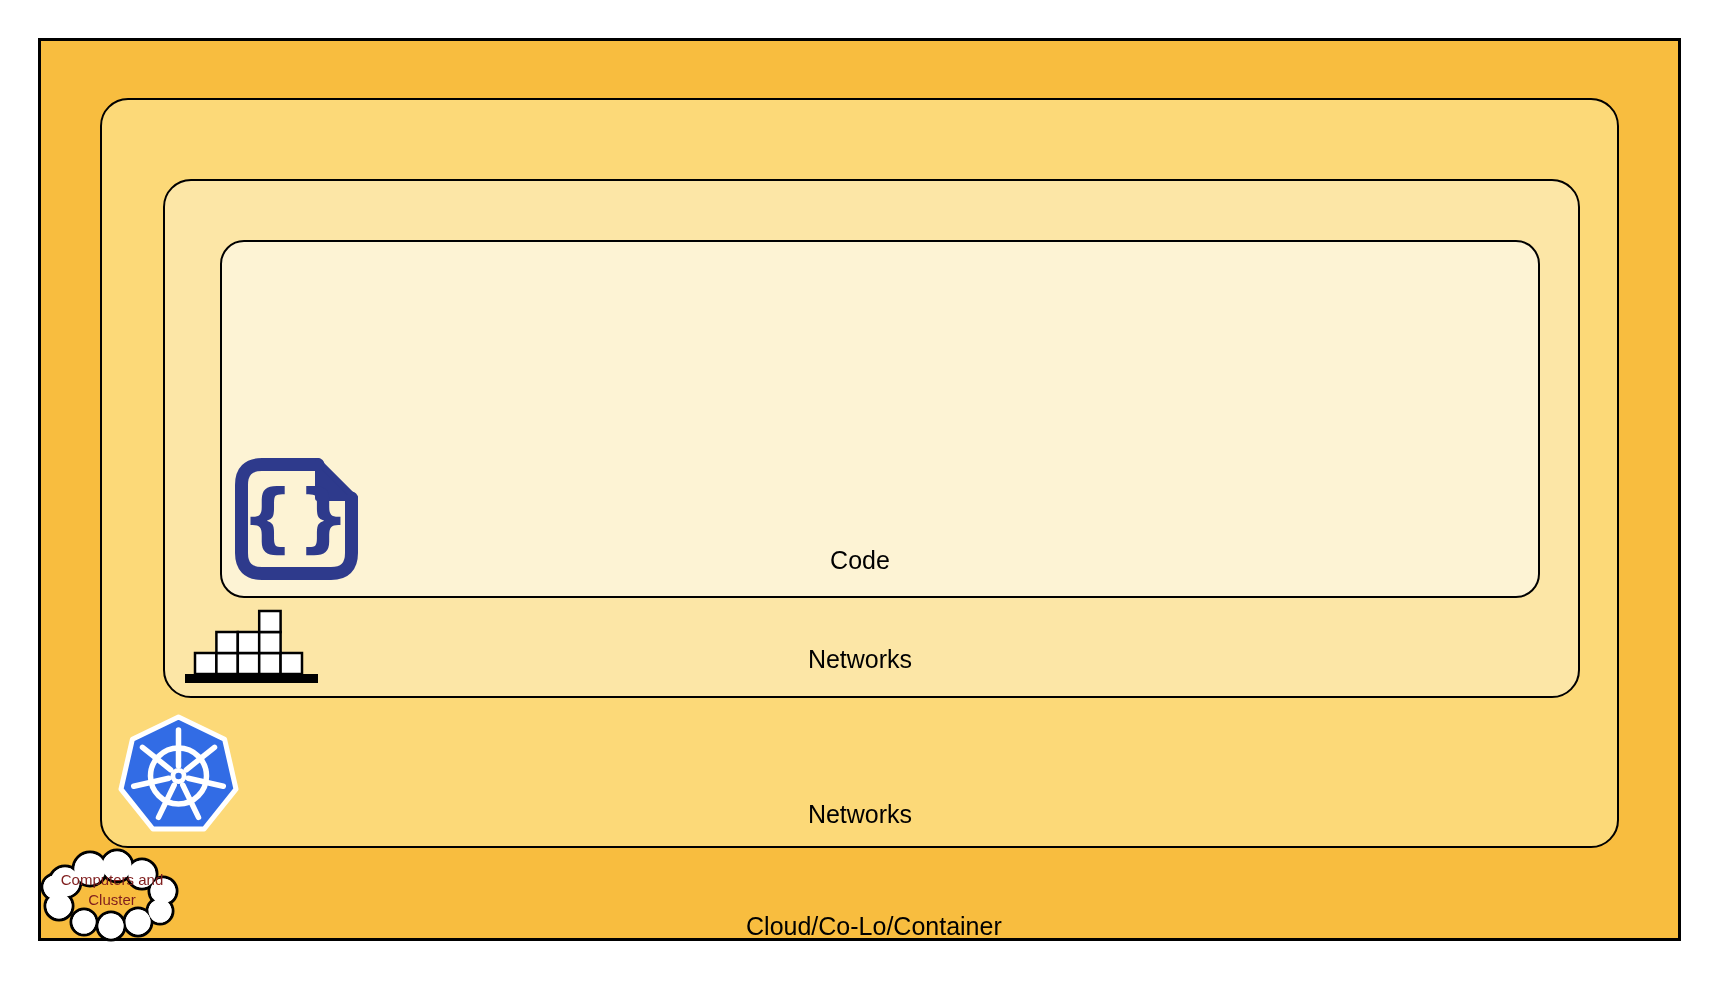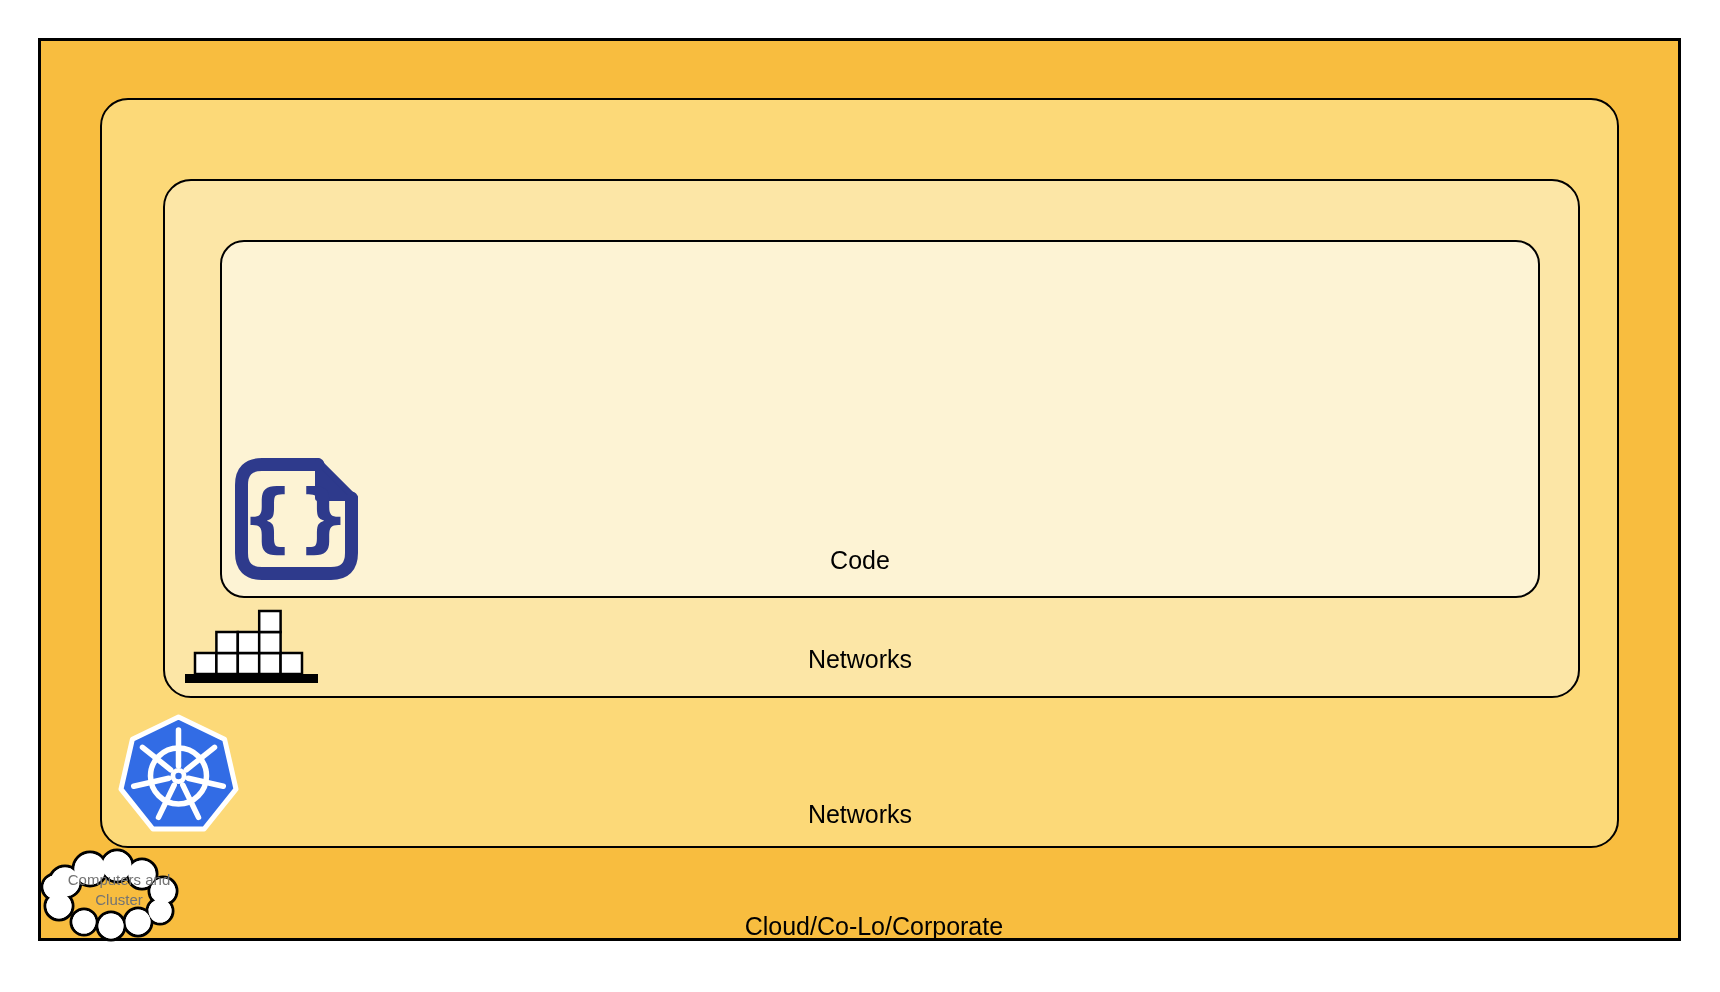--- a/index.html
+++ b/index.html
@@ -45,42 +45,41 @@
   .icon-code      { left: 235px; top: 458px; width: 123px; height: 122px; }
   .icon-container { left: 185px; top: 609px; width: 133px; height: 74px; }
   .icon-k8s       { left: 117px; top: 710px; width: 123px; height: 130px; }
   .icon-cloud     { left: 38px;  top: 848px; width: 148px; height: 94px; }
   .cloud-text {
     position: absolute;
     left: 38px; top: 870px; width: 148px;
     text-align: center;
     font-size: 15px;
     line-height: 20px;
-    color: #737373;
-    padding-left: 7px;
+    color: #7f1d1d;
   }
 </style>
 </head>
 <body>
 
 <div class="canvas">
 
   <div class="box box-datacenter" style="background-color: rgb(248, 189, 63);">
     <div class="box box-cluster" style="background-color: rgb(252, 217, 120);">
       <div class="box box-container" style="background-color: rgb(252, 230, 166);">
         <div class="box box-code" style="background-color: rgb(253, 243, 212);"></div>
       </div>
     </div>
   </div>
 
   <div class="layer-label label-code">Code</div>
   <div class="layer-label label-container">Networks</div>
   <div class="layer-label label-cluster">Networks</div>
   <div class="layer-label label-datacenter">
-    <span>Cloud/Co-Lo/Corporate</span><br>
+    <span>Cloud/Co-Lo/Container</span><br>
     <span>Datacenter</span>
   </div>
 
   <svg class="icon icon-code" viewBox="0 0 123 122" xmlns="http://www.w3.org/2000/svg">
     <path d="M 83 6.5 H 27 Q 6.5 6.5 6.5 27 V 95 Q 6.5 115.5 27 115.5 H 96 Q 116.5 115.5 116.5 95 V 40" fill="none" stroke-width="13" stroke-linejoin="round" stroke-linecap="round" stroke="#2E3A8C"></path>
     <path d="M 83 3 L 120 40 L 83 40 Z" stroke-width="6" stroke-linejoin="round" fill="#2E3A8C" stroke="#2E3A8C"></path>
     <text x="62" y="85" text-anchor="middle" font-size="74" font-weight="bold" font-family="DejaVu Sans, sans-serif" letter-spacing="3" fill="#2E3A8C">{}</text>
   </svg>
 
   <svg class="icon icon-container" viewBox="0 0 133 74" xmlns="http://www.w3.org/2000/svg">

